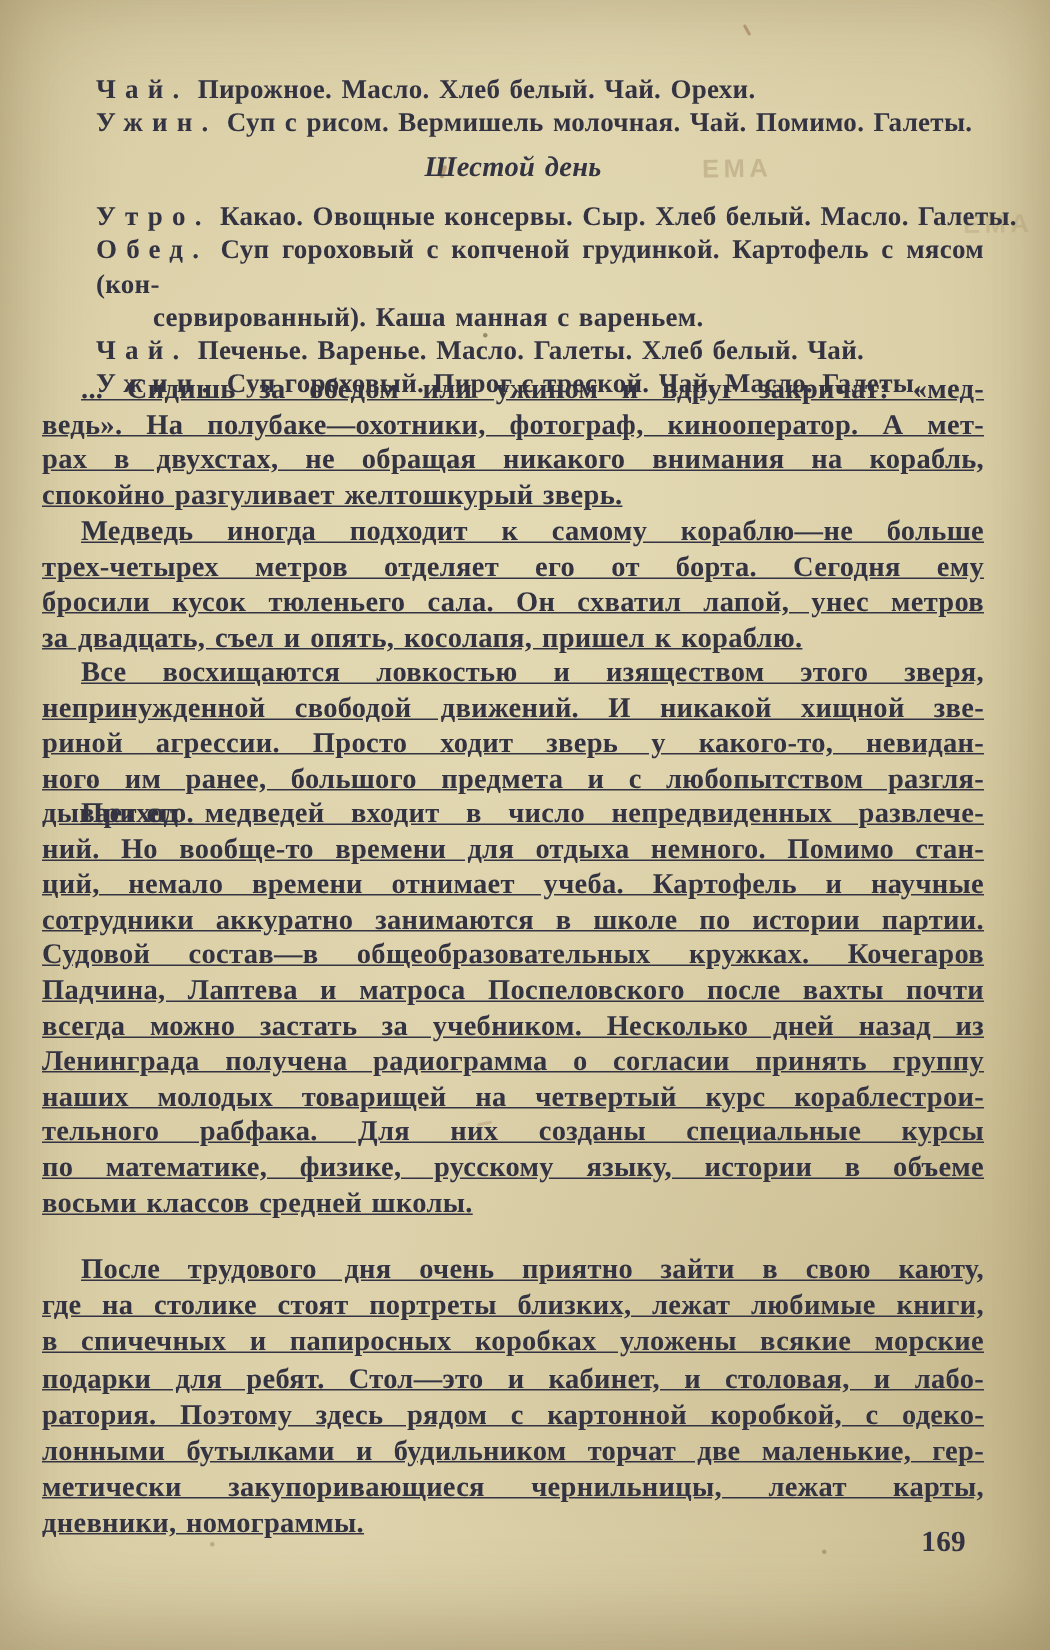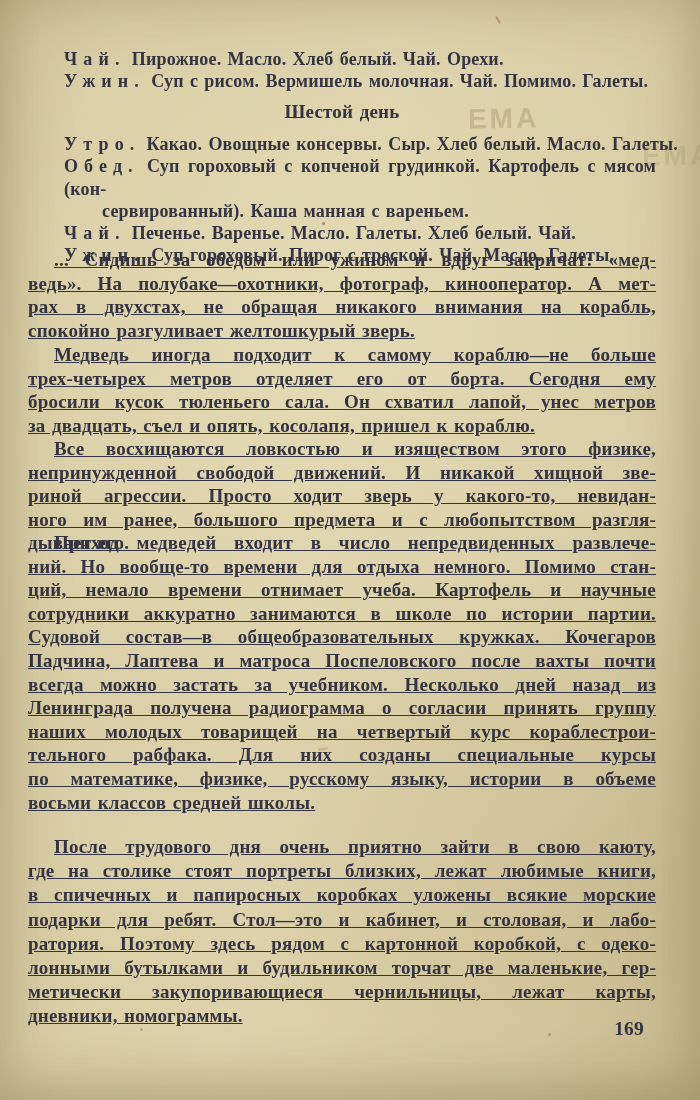--- a/index.html
+++ b/index.html
@@ -17,42 +17,42 @@
     font-weight: 700;
     color: #333342;
     letter-spacing: 0.2px;
     word-spacing: 1.5px;
   }
   .col { position: absolute; left: 28px; width: 628px; }
   .mline { font-size: 18px; line-height: 22.3px; white-space: nowrap; margin-left: 36px; }
   .mline.just { white-space: normal; text-align: justify; text-align-last: justify; }
   .mlabel { letter-spacing: 0.34em; }
   .cont { padding-left: 38px; }
-  .heading { text-align: center; font-size: 19px; }
+  .heading { text-align: center; font-style: italic; font-size: 19px; }
   .para .bline {
     font-size: 19px;
     line-height: 23.6px;
     text-align: justify;
     text-align-last: justify;
     text-decoration: underline;
   }
   .para.p5 .bline { line-height: 24.2px; }
   .para .bline.end { text-align-last: left; }
   .para .bline.first { text-indent: 26px; }
   .pagenum {
     position: absolute; top: 1018px; right: 56px;
     font-size: 19.5px;
   }
   .ghost {
     position: absolute;
     font-family: "Liberation Sans", sans-serif;
     font-weight: 700;
     color: rgba(158, 138, 96, 0.38);
     letter-spacing: 3px;
-    font-size: 28px;
+    font-size: 17px;
     transform: rotate(-1deg);
   }
   .speck { position: absolute; background: rgba(95, 75, 45, 0.55); border-radius: 50%; }
   .fiber { position: absolute; background: rgba(140, 90, 60, 0.45); border-radius: 2px; }
 </style>
 </head>
 <body>
 
 <div class="page">
 
@@ -109,21 +109,21 @@
       <div class="bline">рах в двухстах, не обращая никакого внимания на корабль,</div>
       <div class="bline end">спокойно разгуливает желтошкурый зверь.</div>
     </div>
   <div class="col para" style="top:343px;">
       <div class="bline first">Медведь иногда подходит к самому кораблю—не больше</div>
       <div class="bline">трех-четырех метров отделяет его от борта. Сегодня ему</div>
       <div class="bline">бросили кусок тюленьего сала. Он схватил лапой, унес метров</div>
       <div class="bline end">за двадцать, съел и опять, косолапя, пришел к кораблю.</div>
     </div>
   <div class="col para" style="top:437px;">
-      <div class="bline first">Все восхищаются ловкостью и изяществом этого физике,</div>
+      <div class="bline first">Все восхищаются ловкостью и изяществом этого зверя,</div>
       <div class="bline">непринужденной свободой движений. И никакой хищной зве-</div>
       <div class="bline">риной агрессии. Просто ходит зверь у какого-то, невидан-</div>
       <div class="bline">ного им ранее, большого предмета и с любопытством разгля-</div>
       <div class="bline end">дывает его.</div>
     </div>
   <div class="col para" style="top:531px;">
       <div class="bline first">Приход медведей входит в число непредвиденных развлече-</div>
       <div class="bline">ний. Но вообще-то времени для отдыха немного. Помимо стан-</div>
       <div class="bline">ций, немало времени отнимает учеба. Картофель и научные</div>
       <div class="bline">сотрудники аккуратно занимаются в школе по истории партии.</div>

